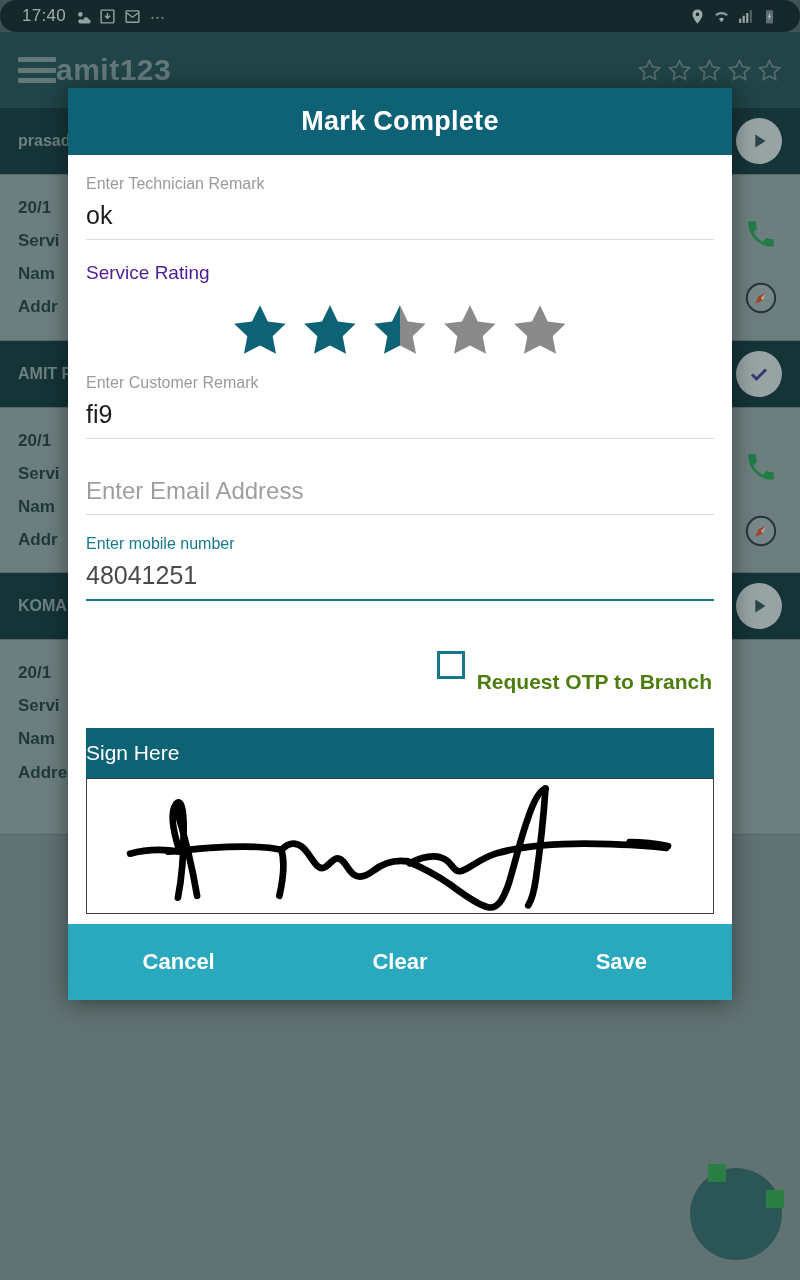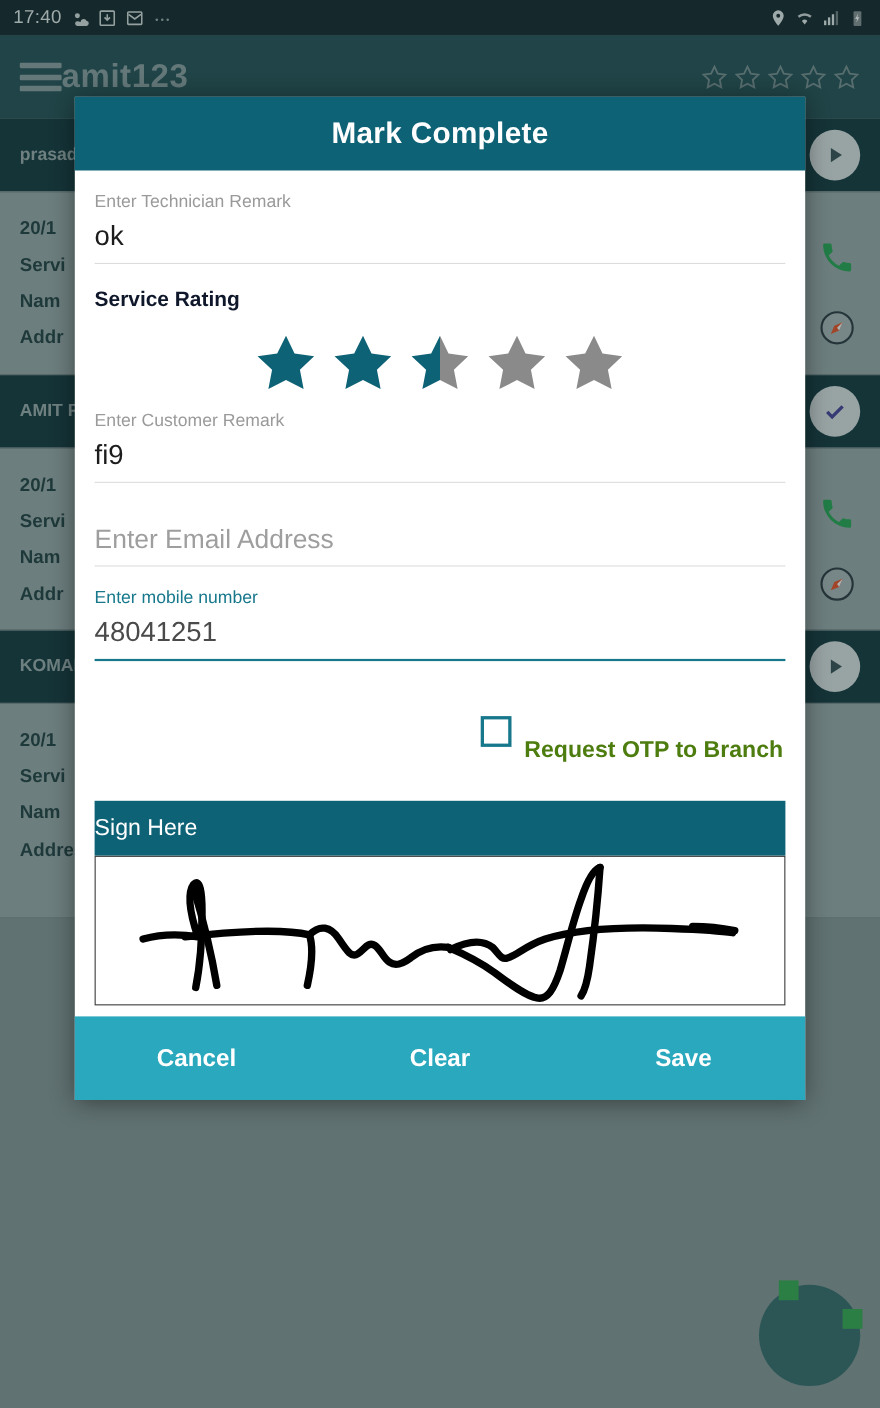--- a/index.html
+++ b/index.html
@@ -9,21 +9,21 @@
     background:#4c5c5c;
     position:relative;
     overflow:hidden;
   }
 
   
   #bg-app { position:absolute; inset:0; }
 
   .statusbar {
     height:32px; background:#0d2226; display:flex; align-items:center;
-    padding:0 12px; color:#d5dedd; font-size:16px;
+    padding:0 22px; color:#d5dedd; font-size:16px;border-radius:16px;
   }
   .sb-left { display:flex; align-items:center; gap:8px; flex:1; }
   .sb-right { display:flex; align-items:center; gap:7px; }
   .sb-time { font-size:17px; letter-spacing:.3px; }
   .sb-ico { width:17px; height:17px; display:inline-block; opacity:.92; }
 
   .toolbar {
     height:76px; background:#1d4a4e; display:flex; align-items:center;
     padding:0 18px; position:relative;
   }
@@ -74,21 +74,21 @@
   .field { margin-top:20px; }
   .field-label { font-size:16px; color:#9a9a9a; margin-bottom:4px; }
   .field-label.active { color:#17788c; }
   .field-value {
     font-size:25px; color:#1c1c1c; padding:4px 0 9px 0;
     border-bottom:1px solid #dcdcdc; min-height:42px;
   }
   .field-value.placeholder { color:#9e9e9e; font-size:24px; }
   .field-value.focused { border-bottom:2px solid #17788c; color:#4a4a4a; }
 
-  .rating-label { font-size:19px; color:#0f172a; margin:22px 0 0 0;font-weight:bold; }
+  .rating-label { font-size:19px; color:#4c1d95; margin:22px 0 0 0; }
   .stars { display:flex; justify-content:center; gap:8px; margin:16px 0 10px 0; }
   .stars svg { width:62px; height:62px; }
 
   .otp-row { display:flex; align-items:center; justify-content:flex-end;
     gap:12px; margin-top:34px; padding-right:2px; }
   .otp-box { width:28px; height:28px; border:3px solid #17788c; background:#fff; }
   .otp-text { font-size:21px; font-weight:bold; color:#4d7c0f;margin-top:35px; }
 
   .sign-here {
     background:#0e6276; color:#fff; font-size:21px;

